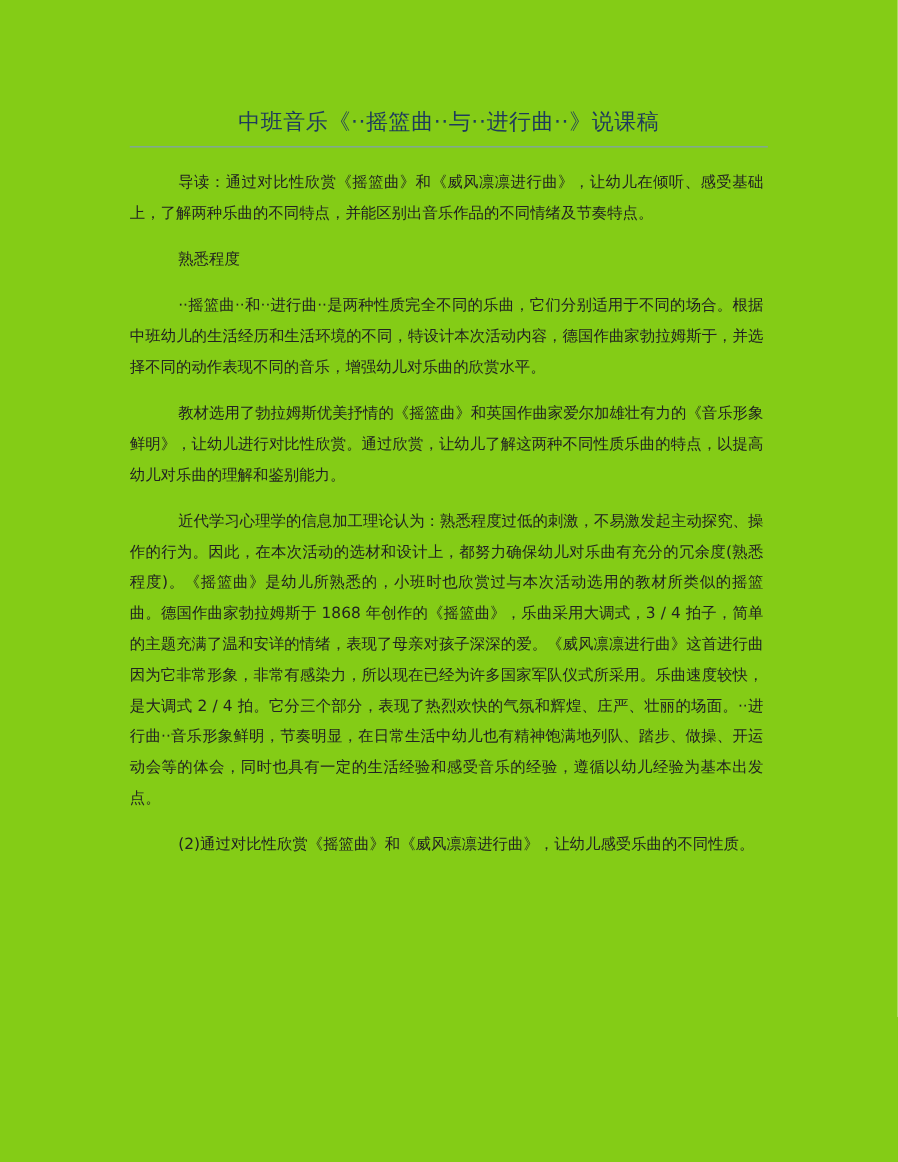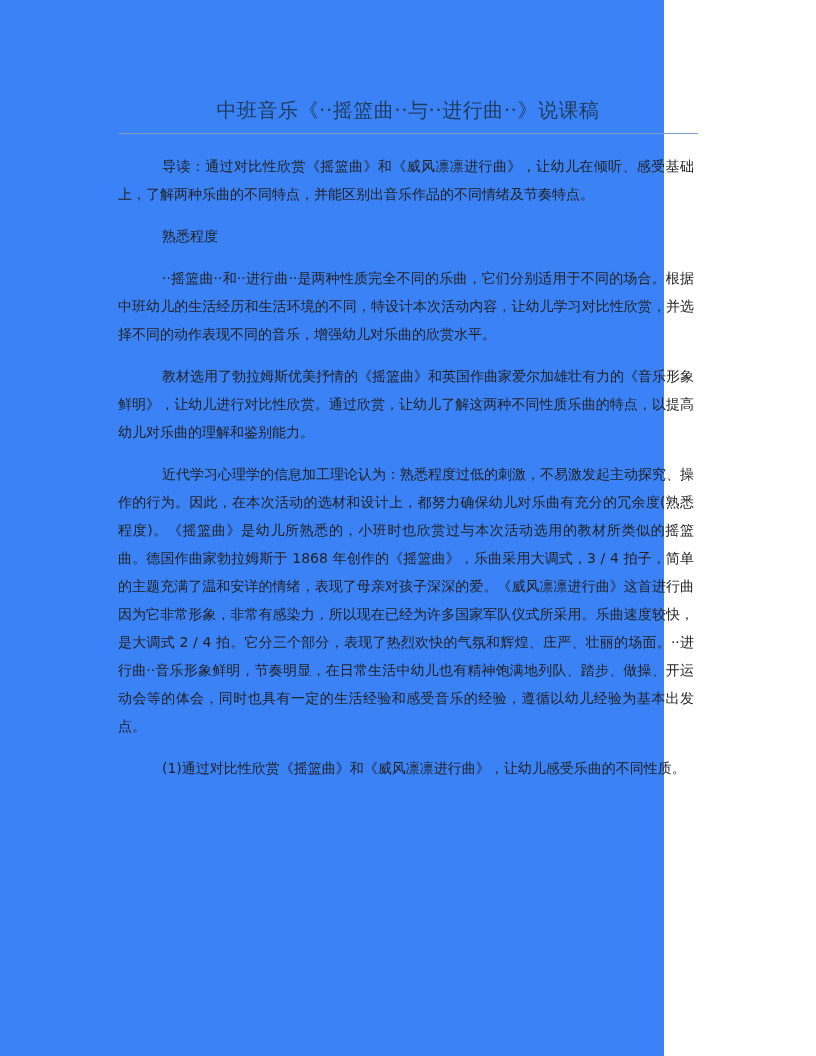--- a/index.html
+++ b/index.html
@@ -1,34 +1,34 @@
 <!DOCTYPE html>
 <html><head>
 <meta charset="utf-8">
 <style>
   html, body { margin: 0; padding: 0; background: #ffffff; }
   body { width: 816px; height: 1056px; position: relative; overflow: hidden;
          font-family: "DejaVu Sans", "Liberation Sans", sans-serif; color: #222; }
-  .page { position: absolute; left: 0; top: 0; width: 664px; height: 1056px; background: #3b82f6; }
+  .page { position: absolute; left: 0; top: 0; width: 816px; height: 1056px; background: #84cc16; }
   .title { position: absolute; left: 118px; width: 580px; top: 96px; text-align: center;
            font-size: 20px; color: #1f3b5c; letter-spacing: 0.5px; line-height: 28px; }
   .rule { position: absolute; left: 118px; width: 580px; top: 133px; height: 0;
           border-top: 1px solid #7f9cc4; }
   .body { position: absolute; left: 118px; width: 576px; top: 152px; }
   .p { font-size: 14px; line-height: 28px; margin: 0 0 14px 0; text-align: justify;
        text-indent: 44px; color: #222; }
 </style>
 </head>
 <body>
 
 <div class="page">
   <div class="title">中班音乐《··摇篮曲··与··进行曲··》说课稿</div>
   <div class="rule"></div>
 
   <div class="body">
     <p class="p">导读：通过对比性欣赏《摇篮曲》和《威风凛凛进行曲》，让幼儿在倾听、感受基础上，了解两种乐曲的不同特点，并能区别出音乐作品的不同情绪及节奏特点。</p>
     <p class="p">熟悉程度</p>
-    <p class="p">··摇篮曲··和··进行曲··是两种性质完全不同的乐曲，它们分别适用于不同的场合。根据中班幼儿的生活经历和生活环境的不同，特设计本次活动内容，让幼儿学习对比性欣赏，并选择不同的动作表现不同的音乐，增强幼儿对乐曲的欣赏水平。</p>
+    <p class="p">··摇篮曲··和··进行曲··是两种性质完全不同的乐曲，它们分别适用于不同的场合。根据中班幼儿的生活经历和生活环境的不同，特设计本次活动内容，德国作曲家勃拉姆斯于，并选择不同的动作表现不同的音乐，增强幼儿对乐曲的欣赏水平。</p>
     <p class="p">教材选用了勃拉姆斯优美抒情的《摇篮曲》和英国作曲家爱尔加雄壮有力的《音乐形象鲜明》，让幼儿进行对比性欣赏。通过欣赏，让幼儿了解这两种不同性质乐曲的特点，以提高幼儿对乐曲的理解和鉴别能力。</p>
     <p class="p">近代学习心理学的信息加工理论认为：熟悉程度过低的刺激，不易激发起主动探究、操作的行为。因此，在本次活动的选材和设计上，都努力确保幼儿对乐曲有充分的冗余度(熟悉程度)。《摇篮曲》是幼儿所熟悉的，小班时也欣赏过与本次活动选用的教材所类似的摇篮曲。德国作曲家勃拉姆斯于 1868 年创作的《摇篮曲》，乐曲采用大调式，3 / 4 拍子，简单的主题充满了温和安详的情绪，表现了母亲对孩子深深的爱。《威风凛凛进行曲》这首进行曲因为它非常形象，非常有感染力，所以现在已经为许多国家军队仪式所采用。乐曲速度较快，是大调式 2 / 4 拍。它分三个部分，表现了热烈欢快的气氛和辉煌、庄严、壮丽的场面。··进行曲··音乐形象鲜明，节奏明显，在日常生活中幼儿也有精神饱满地列队、踏步、做操、开运动会等的体会，同时也具有一定的生活经验和感受音乐的经验，遵循以幼儿经验为基本出发点。</p>
-    <p class="p">(1)通过对比性欣赏《摇篮曲》和《威风凛凛进行曲》，让幼儿感受乐曲的不同性质。</p>
+    <p class="p">(2)通过对比性欣赏《摇篮曲》和《威风凛凛进行曲》，让幼儿感受乐曲的不同性质。</p>
   </div>
 </div>
 
 </body></html>

